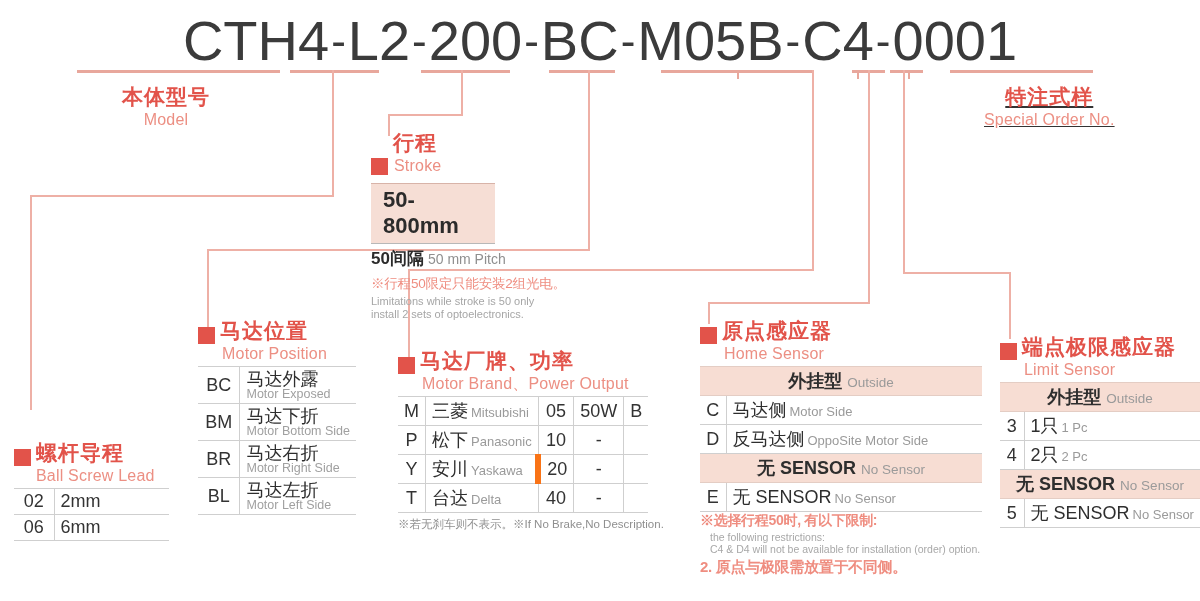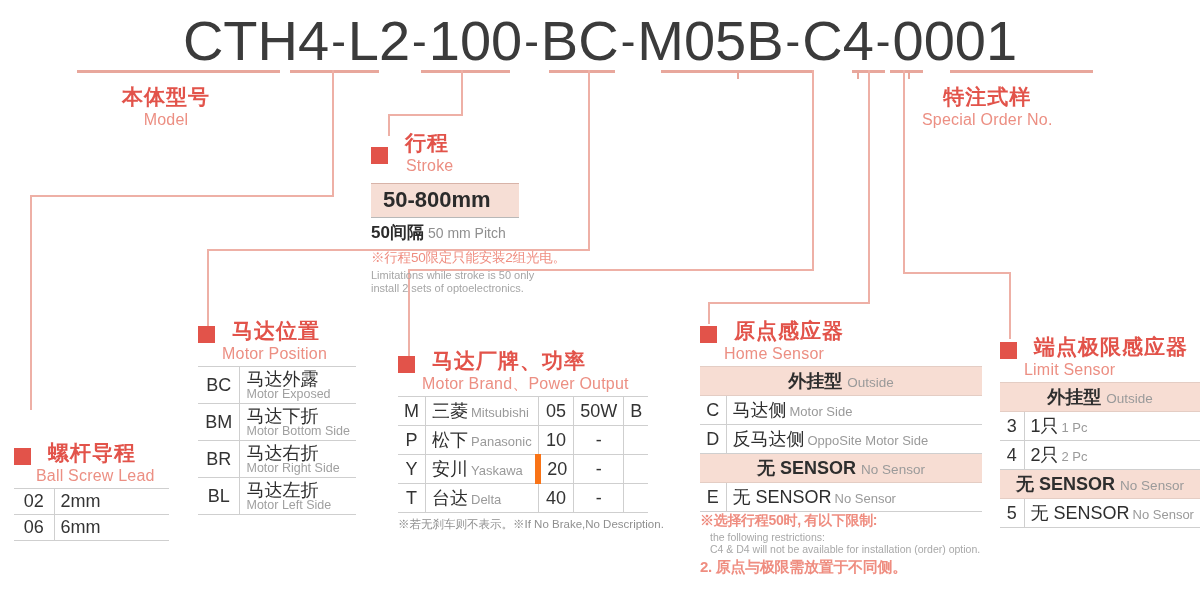--- a/index.html
+++ b/index.html
@@ -31,21 +31,21 @@
   
   .uline { position: absolute; height: 3px; background: #e8a79c; }
   .utick { position: absolute; width: 2px; height: 9px; background: #e8a79c; }
 
   
   .ln-h { position: absolute; height: 2px; background: #eeb0a6; }
   .ln-v { position: absolute; width: 2px; background: #eeb0a6; }
 
   
   .sect { position: absolute; }
-  .sect .head { display: flex; align-items: center; white-space: nowrap; gap: 12px; }
+  .sect .head { display: flex; align-items: flex-end; white-space: nowrap; }
   .sq {
     width: 17px; height: 17px; background: #e2534a;
     margin-right: 5px; margin-top: 6px; flex: 0 0 auto;
   }
   .cn {
     font-size: 21px; color: #e2534a; font-weight: bold;
     letter-spacing: 1px; line-height: 26px;
   }
   .en {
     font-size: 16px; color: #ec8f83; line-height: 19px;
@@ -79,21 +79,21 @@
   tr.hdr td {
     background: #f7ddd3; text-align: center; border-top: 1px solid #e4cdc4; border-bottom: 1px solid #e4cdc4;
   }
   tr.hdr .hcn { font-size: 18px; color: #2e2e2e; font-weight: bold; }
   tr.hdr .hen { font-size: 13.5px; color: #9a9a9a; padding-left: 5px; font-weight: normal; }
 
   
   .stroke-box {
     background: #f6ded5; border-top: 1px solid #d8b3a8; border-bottom: 1px solid #b8b8b8;
     font-size: 22px; font-weight: bold; color: #2b2b2b;
-    padding: 3px 10px 4px 12px; width: 148px;
+    padding: 3px 10px 4px 12px; width: 124px;
   }
   .pitch { margin-top: 3px; white-space: nowrap; }
   .pitch b { font-size: 17px; color: #2b2b2b; }
   .pitch span { font-size: 14px; color: #8f8f8f; padding-left: 4px; }
   .note-red { font-size: 13.5px; color: #ef8d80; margin-top: 5px; white-space: nowrap; letter-spacing: -0.2px; }
   .note-gray { font-size: 11px; color: #a6a6a6; line-height: 13px; margin-top: 2px; }
 
   .foot-note { font-size: 11.5px; color: #8f8f8f; margin-top: 4px; white-space: nowrap; }
 
   
@@ -102,21 +102,21 @@
   .restrict .r-sub { font-size: 10.5px; color: #a8a8a8; line-height: 12px; margin-top: 1px; margin-left: 10px;}
   .restrict .r-item { font-size: 15px; color: #ef8d80; font-weight: bold; margin-top: 3px; white-space: nowrap; letter-spacing: -0.3px;}
   .restrict .r-item-sub { font-size: 10.5px; color: #a8a8a8; line-height: 12px; margin-left: 10px; }
 </style>
 </head>
 <body>
 
 <div id="stage">
 
   <div class="model-code">
-    <span class="seg">CTH4</span><span class="dash">-</span><span class="seg">L2</span><span class="dash">-</span><span class="seg">100</span><span class="dash">-</span><span class="seg">BC</span><span class="dash">-</span><span class="seg">M05B</span><span class="dash">-</span><span class="seg">C4</span><span class="dash">-</span><span class="seg">0001</span>
+    <span class="seg">CTH4</span><span class="dash">-</span><span class="seg">L2</span><span class="dash">-</span><span class="seg">200</span><span class="dash">-</span><span class="seg">BC</span><span class="dash">-</span><span class="seg">M05B</span><span class="dash">-</span><span class="seg">C4</span><span class="dash">-</span><span class="seg">0001</span>
   </div>
 
   <div class="uline" style="left:77px;  top:70px; width:203px;"></div>
   <div class="uline" style="left:290px; top:70px; width:89px;"></div>
   <div class="utick" style="left:332px; top:70px;"></div>
   <div class="uline" style="left:421px; top:70px; width:89px;"></div>
   <div class="utick" style="left:461px; top:70px;"></div>
   <div class="uline" style="left:549px; top:70px; width:66px;"></div>
   <div class="utick" style="left:588px; top:70px;"></div>
   <div class="uline" style="left:661px; top:70px; width:152px;"></div>
@@ -149,21 +149,21 @@
 
   <div class="ln-v" style="left:903px; top:70px; height:203px;"></div>
   <div class="ln-h" style="left:903px; top:272px; width:108px;"></div>
   <div class="ln-v" style="left:1009px; top:272px; height:67px;"></div>
 
   <div class="sect" style="left:122px; top:84px;">
     <div class="cn" style="text-align:center;">本体型号</div>
     <div class="en en-c">Model</div>
   </div>
 
-  <div class="sect" style="left:922px; top:84px;">
+  <div class="sect" style="left:984px; top:84px;text-decoration:underline;">
     <div class="cn" style="text-align:center;">特注式样</div>
     <div class="en en-c">Special Order No.</div>
   </div>
 
   <div class="sect" style="left:371px; top:130px;">
     <div class="head">
       <div class="sq"></div>
       <div>
         <div class="cn">行程</div>
         <div class="en" style="margin-left:1px;">Stroke</div>

